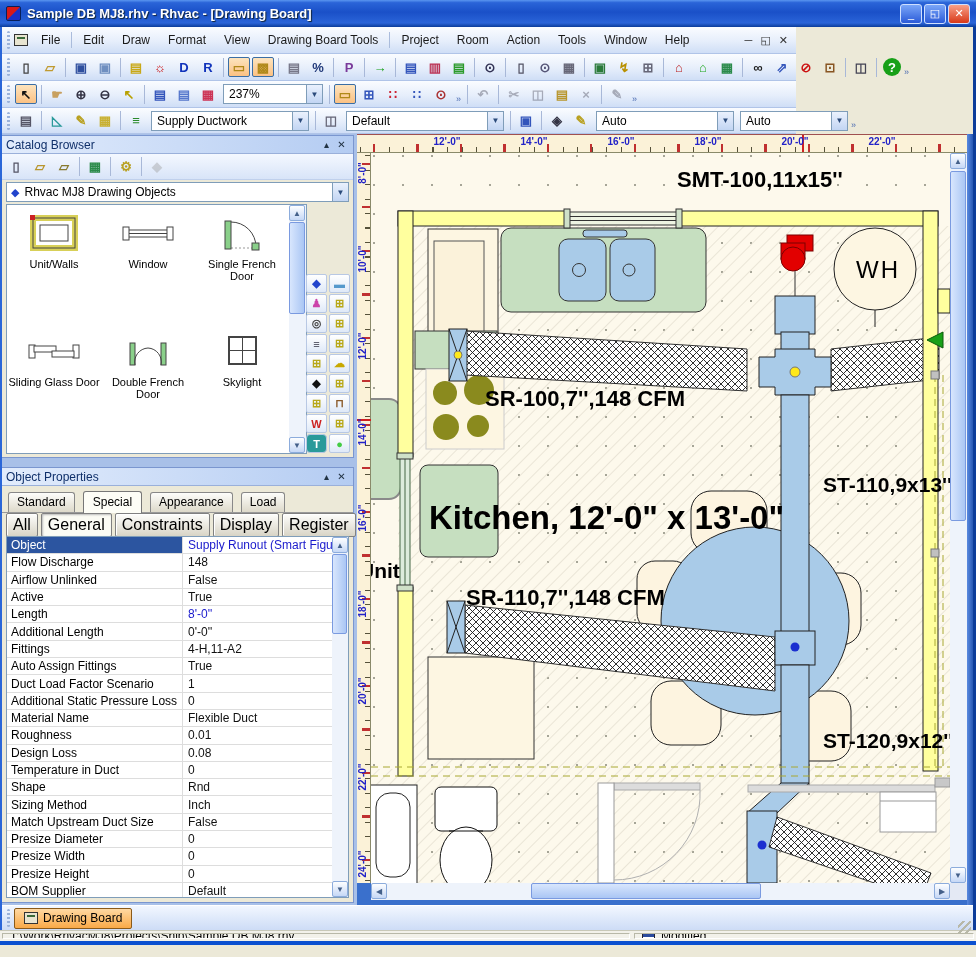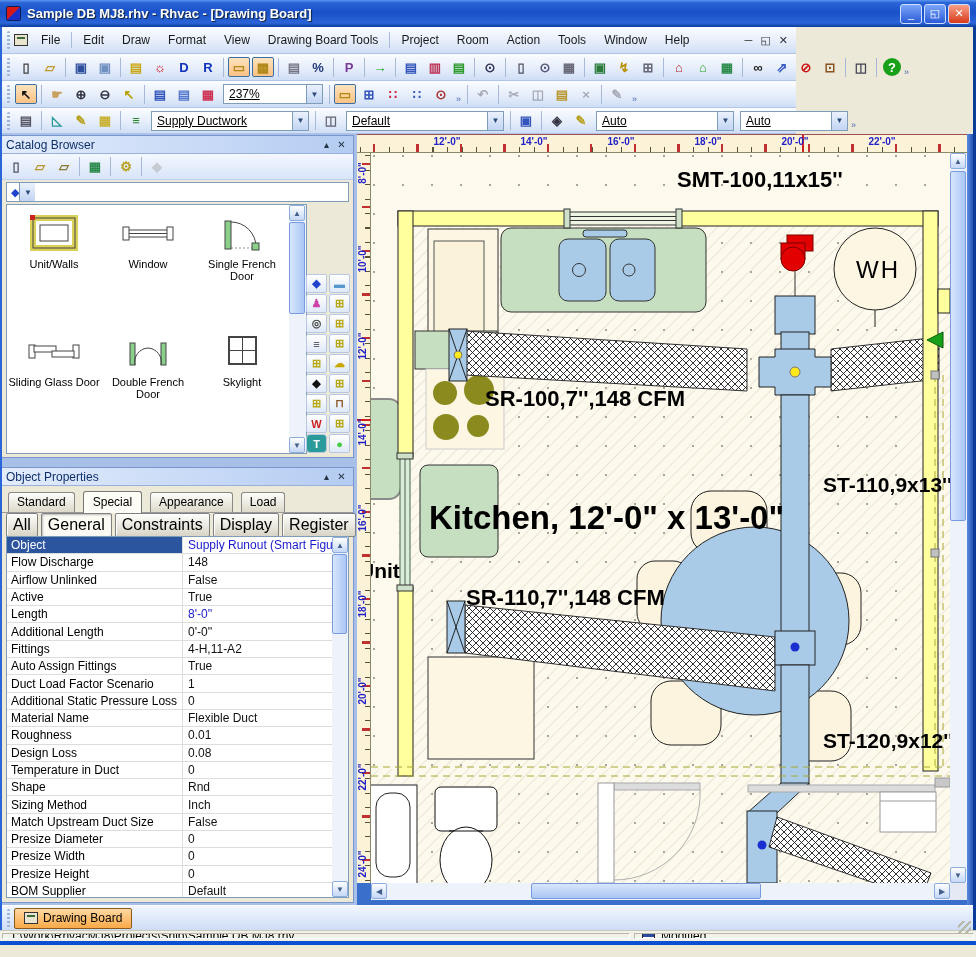--- a/index.html
+++ b/index.html
@@ -31,21 +31,21 @@
   .tbar3{top:108px;height:26px;}
   .ic{width:22px;height:20px;margin:0 1px;border-radius:2px;display:flex;align-items:center;flex:none;
       justify-content:center;font-size:13px;font-weight:700;}
   .ic.pressed{background:linear-gradient(#fde4be,#fbc183);border:1px solid #3a6ea5;}
   .ic.dis{opacity:.4;}
   .ic.round{border-radius:50%;width:18px;height:18px;margin:0 3px;}
   .sep{width:1px;height:19px;background:#a8b8d8;margin:0 3px;flex:none;}
   .chev{width:11px;height:19px;color:#4a6ab0;font-size:9px;display:flex;align-items:flex-end;justify-content:center;}
   .combo{height:20px;background:#fff;border:1px solid #7f9db9;display:flex;align-items:center;
     font-size:12px;margin:0 3px;flex:none;}
-  .cval{flex:1;padding-left:5px;white-space:nowrap;overflow:hidden;text-decoration:underline;}
+  .cval{flex:1;padding-left:5px;white-space:nowrap;overflow:hidden;}
   .carrow{width:16px;height:100%;border-left:1px solid #7f9db9;font-size:8px;color:#2a4a7a;flex:none;
     display:flex;align-items:center;justify-content:center;background:linear-gradient(#eaf1fd,#c2d5f3);}
   .cube{color:#2244cc;font-size:11px;padding-left:4px;}
   
   .main{position:absolute;left:0;top:134px;width:976px;height:771px;background:#a8c0e8;}
   .panel{position:absolute;border:1px solid #7a96cf;background:#ece9d8;}
   .phead{height:18px;display:flex;align-items:center;padding:0 4px;font-size:12px;color:#10306a;
     background:linear-gradient(90deg,#e2ecfc,#b4ccf2);border-bottom:1px solid #9ab0da;}
   .phead .pt{flex:1;}
   .phbtn{width:15px;height:14px;font-size:10px;color:#234;display:flex;align-items:center;justify-content:center;}
@@ -314,20 +314,21 @@
           <span class="sep"></span>
           <span class="ic" style="color: rgb(42, 138, 74);">▦</span>
           <span class="sep"></span>
           <span class="ic" style="color: rgb(184, 160, 32);">⚙</span>
           <span class="sep"></span>
           <span class="ic dis" style="color: rgb(153, 153, 153);">◆</span>
         </div>
       <div class="crow">
         <div class="combo">
           <span class="cube">◆</span>
+          <span class="cval">Rhvac MJ8 Drawing Objects</span>
           <span class="carrow">▼</span>
         </div>
       </div>
       <div class="cat-body">
         <div class="catgrid" id="catgrid">
             <div class="citem">
               <span class="cic"><svg width="60" height="44" viewBox="0 0 60 44">
                   <rect x="9" y="7" width="42" height="30" fill="#fff" stroke="#d8d058" stroke-width="6"></rect>
                   <rect x="9" y="7" width="42" height="30" fill="none" stroke="#444"></rect>
                   <rect x="16" y="14" width="28" height="16" fill="#fff" stroke="#444"></rect>

